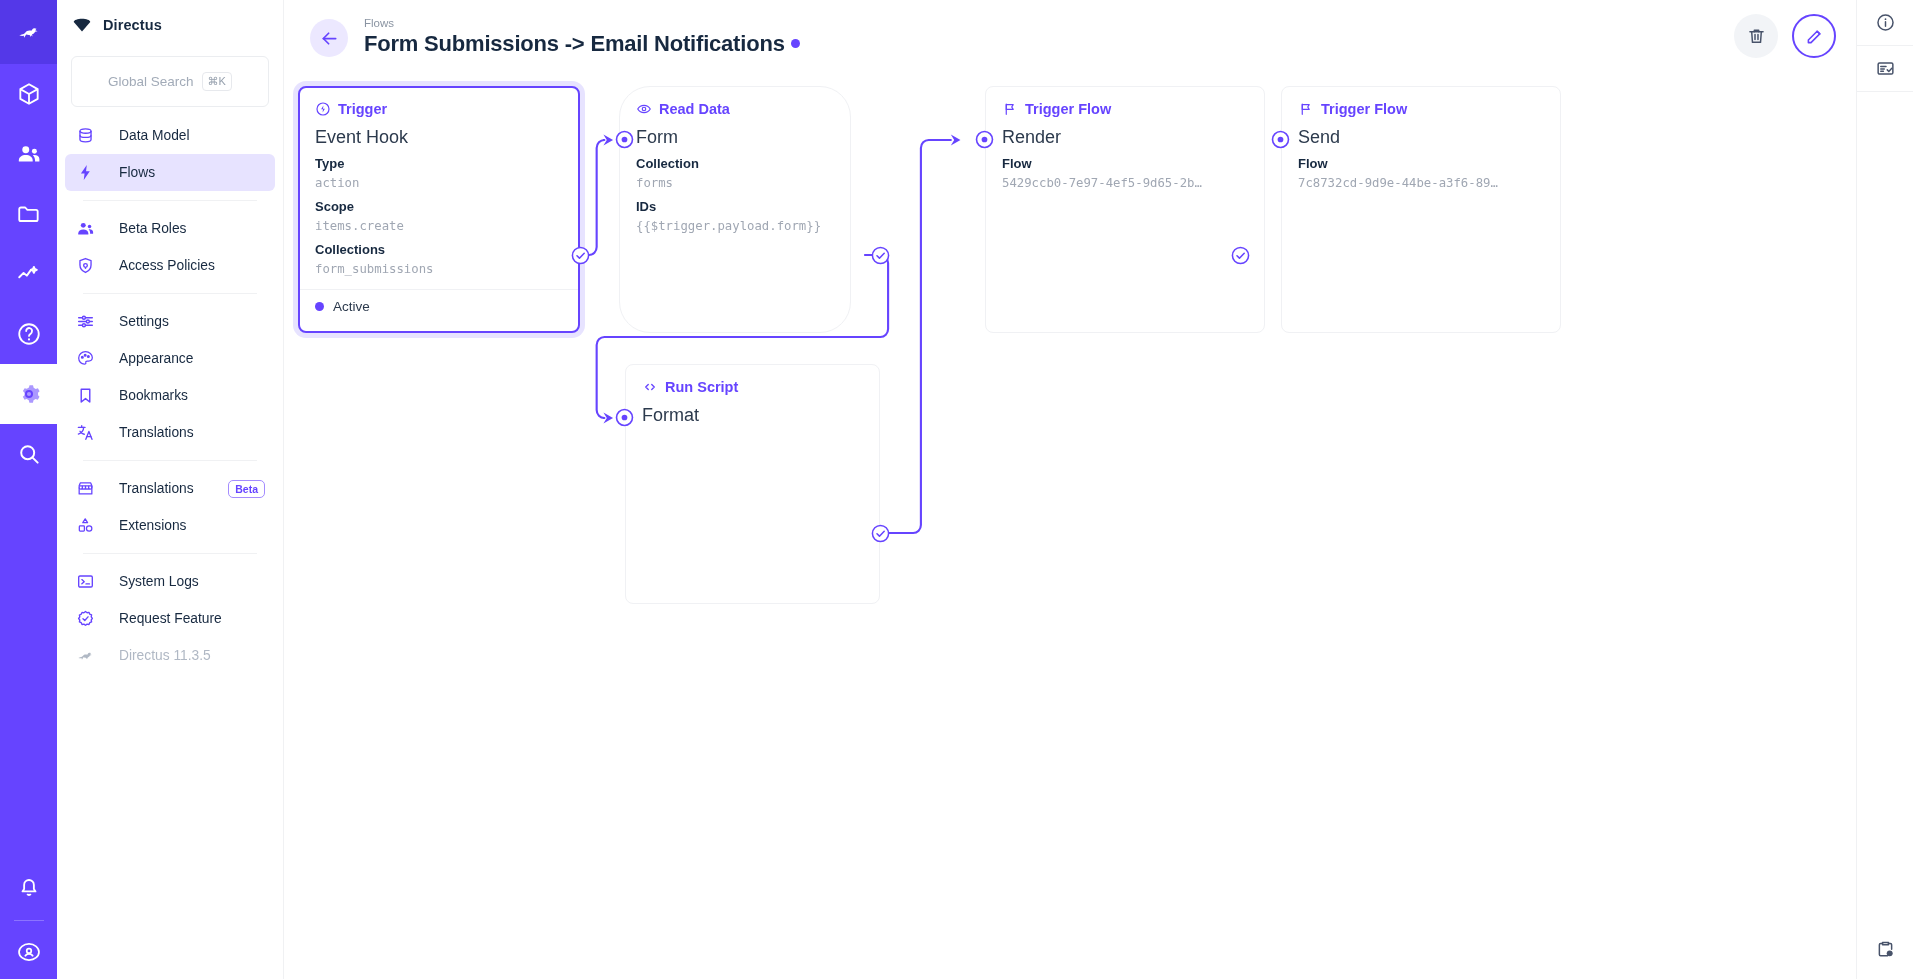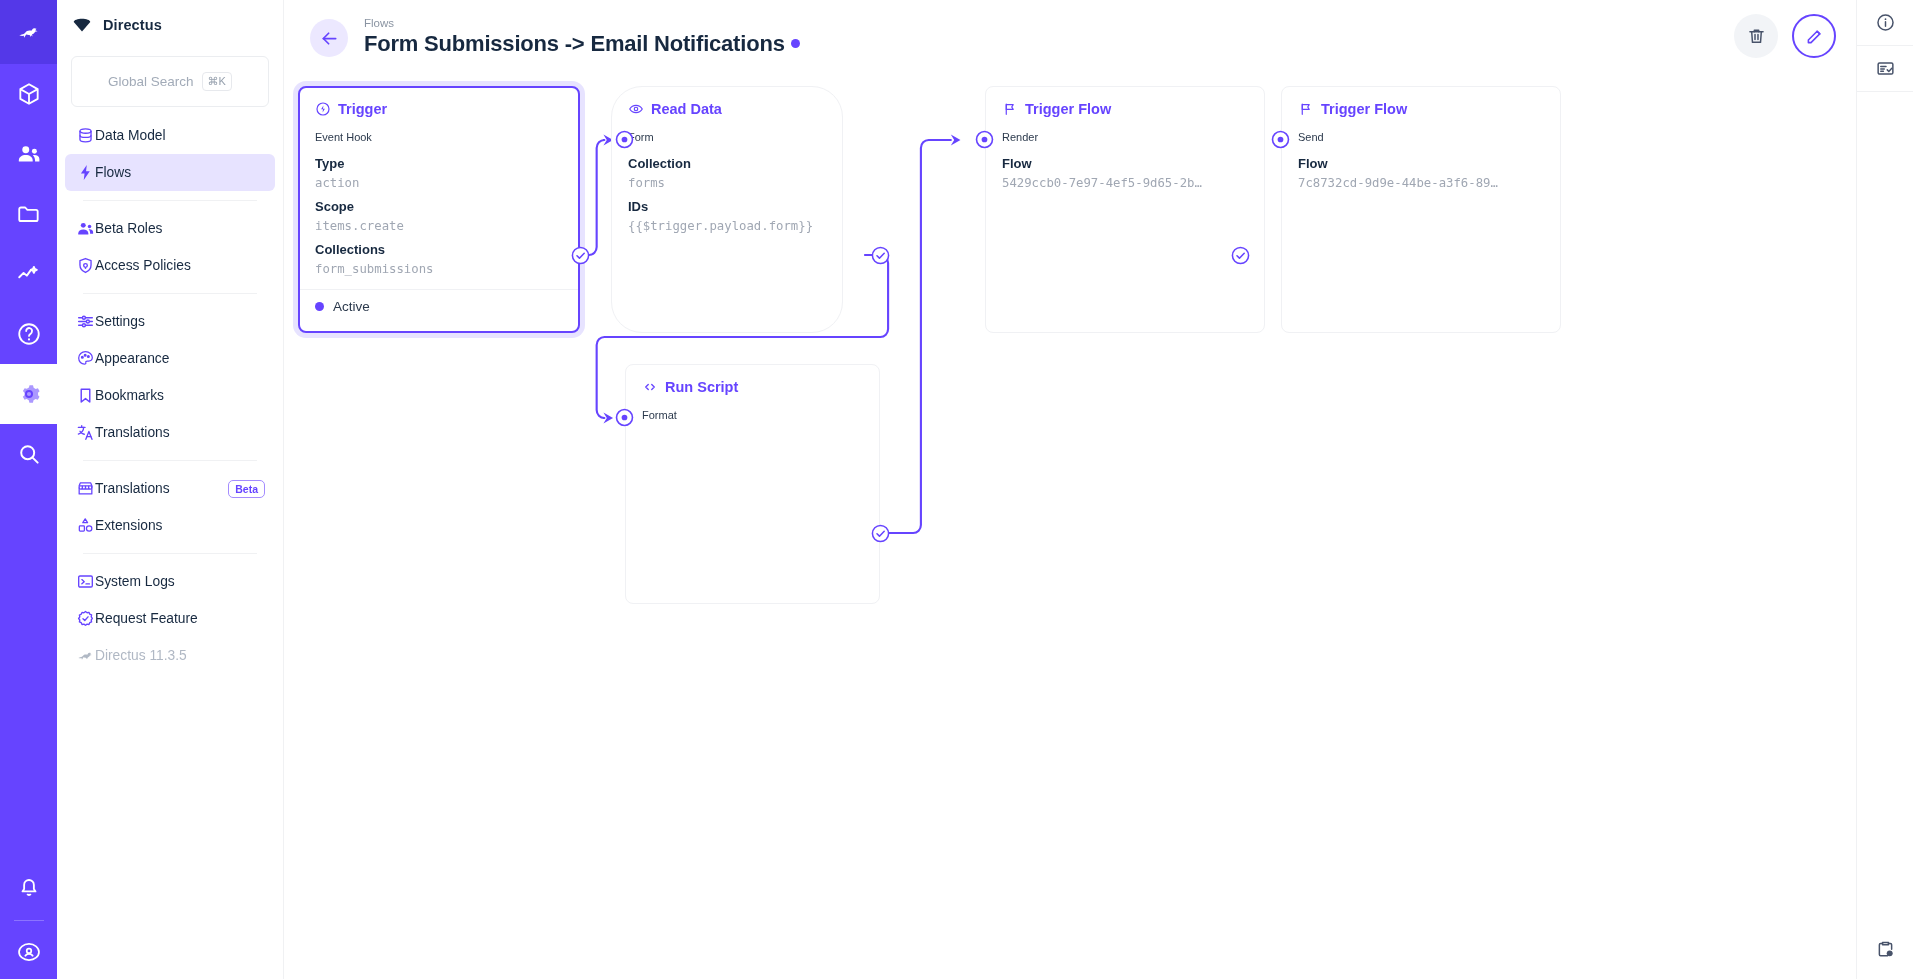--- a/index.html
+++ b/index.html
@@ -44,21 +44,21 @@
     border-radius: 6px; display: flex; align-items: center; justify-content: center;
     gap: 8px; cursor: text; background:#fff;
   }
   .search-placeholder { color: #a2abb8; font-size: 13.5px; }
   .kbd {
     border: 1px solid #e7e9ed; border-radius: 4px; padding: 1px 5px;
     font-size: 11px; color: #97a1ae; line-height: 15px;
   }
   .nav-list { padding: 0 8px; }
   .nav-item {
-    height: 37px; display: flex; align-items: center; gap: 0;
+    height: 37px; display: flex; align-items: center; gap: 24px;
     padding: 0 10px; border-radius: 6px; cursor: pointer; color: #172940;
     font-size: 13.8px; position: relative;
   }
   .nav-item.active { background: #e7e3ff; }
   .nav-item .ico { width: 20px; height: 20px; flex: 0 0 20px; color:#6644ff;
     display:flex; align-items:center; justify-content:center; }
   .nav-item .ico svg { width: 19px; height: 19px; display:block; }
   .nav-item .label { flex: 1 1 auto; white-space: nowrap; }
   .nav-item.muted { color: #b0b8c4; cursor: default; }
   .nav-item.muted .ico { color: #b0b8c4; }
@@ -105,21 +105,21 @@
   }
   .node.selected {
     border: 2px solid #6644ff; box-shadow: 0 0 0 5px #e7e3ff; padding: 13px 15px 0 15px;
   }
   .node-head {
     display: flex; align-items: flex-start; gap: 7px; color: #6644ff;
     font-size: 14.5px; font-weight: 700; margin-bottom: 11px;
   }
   .node-head .nico { width: 16px; height: 16px; display:flex; align-items:center; justify-content:center; }
   .node-head .nico svg { width: 16px; height: 16px; display:block; }
-  .node-sub { font-size: 11px; color: #2c3a4d; margin-bottom: 8px; line-height: 18px; }
+  .node-sub { font-size: 18px; color: #2c3a4d; margin-bottom: 8px; line-height: 18px; }
   .field-key { font-size: 13px; font-weight: 700; color: #172940; line-height: 19px; }
   .field-val {
     font-family: "DejaVu Sans Mono", monospace; font-size: 12.3px;
     color: #a0a7b3; line-height: 20px; margin-bottom: 4px;
     white-space: nowrap; overflow: hidden;
   }
   .node-footer {
     border-top: 1px solid #f0f1f4; margin: 6px -15px 0 -15px; padding: 9px 15px 9px 15px;
     display: flex; align-items: center; gap: 9px; font-size: 13.5px; color: #2c3a4d;
   }
@@ -449,21 +449,21 @@
         </div>
       </div>
 
       <div class="handle" style="left:287px; top:174px;">
         <svg viewBox="0 0 20 20" fill="#fff" stroke="#6644ff" stroke-width="1.6">
           <circle cx="10" cy="10" r="8.5"></circle>
           <path d="M6.3 10.2l2.6 2.6 5-5.2" fill="none" stroke-linecap="round" stroke-linejoin="round"></path>
         </svg>
       </div>
 
-      <div class="node" style="left:327px; top:14px; width:232px; height:247px;border-radius:31px;">
+      <div class="node" style="left:335px; top:14px; width:232px; height:247px;border-radius:31px;">
         <div class="node-head">
           <span class="nico">
             <svg viewBox="0 0 24 24" fill="none" stroke="currentColor" stroke-width="1.8" stroke-linecap="round" stroke-linejoin="round">
               <path d="M2.6 12S6 6.6 12 6.6 21.4 12 21.4 12 18 17.4 12 17.4 2.6 12 2.6 12z"></path>
                 <circle cx="12" cy="12" r="2.6"></circle>
             </svg>
           </span>
           <span>Read Data</span>
         </div>
         <div class="node-sub">Form</div>

